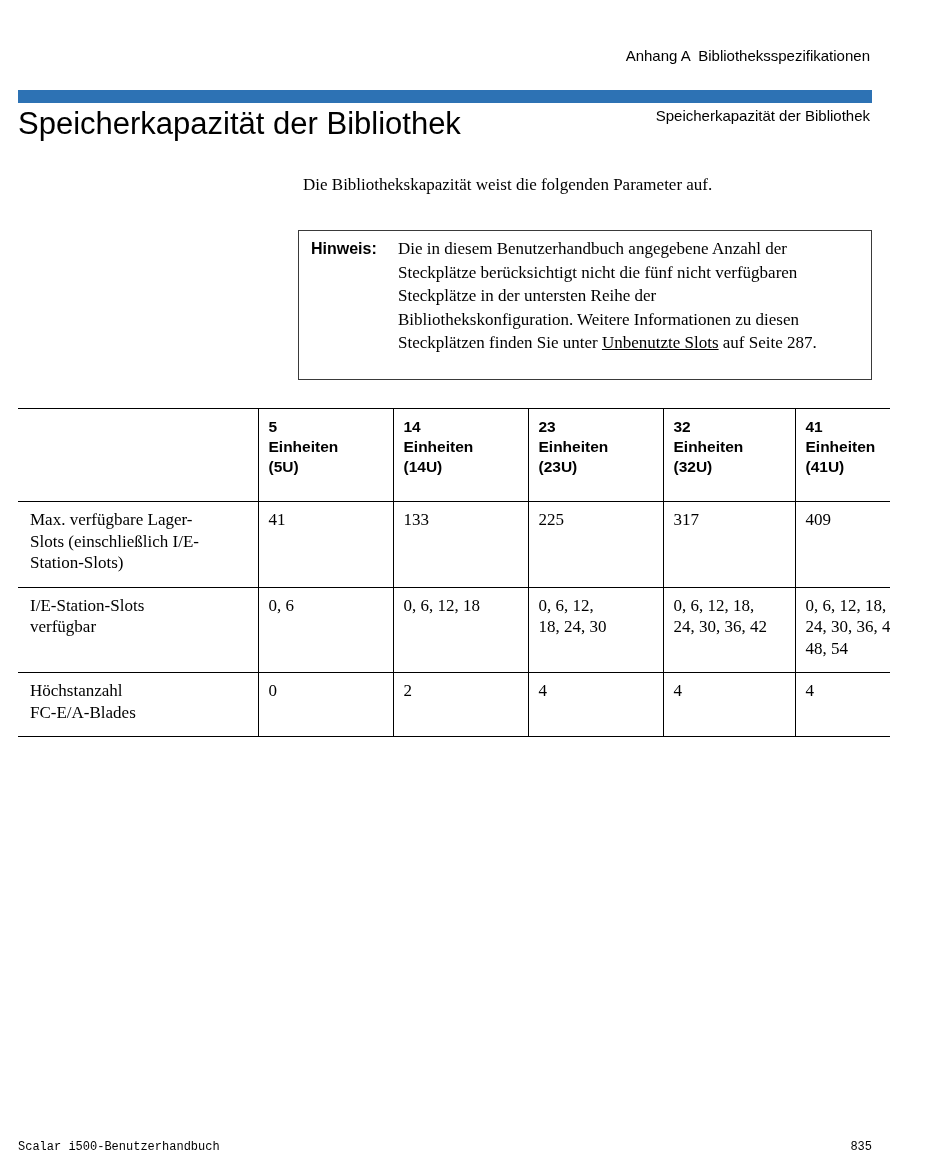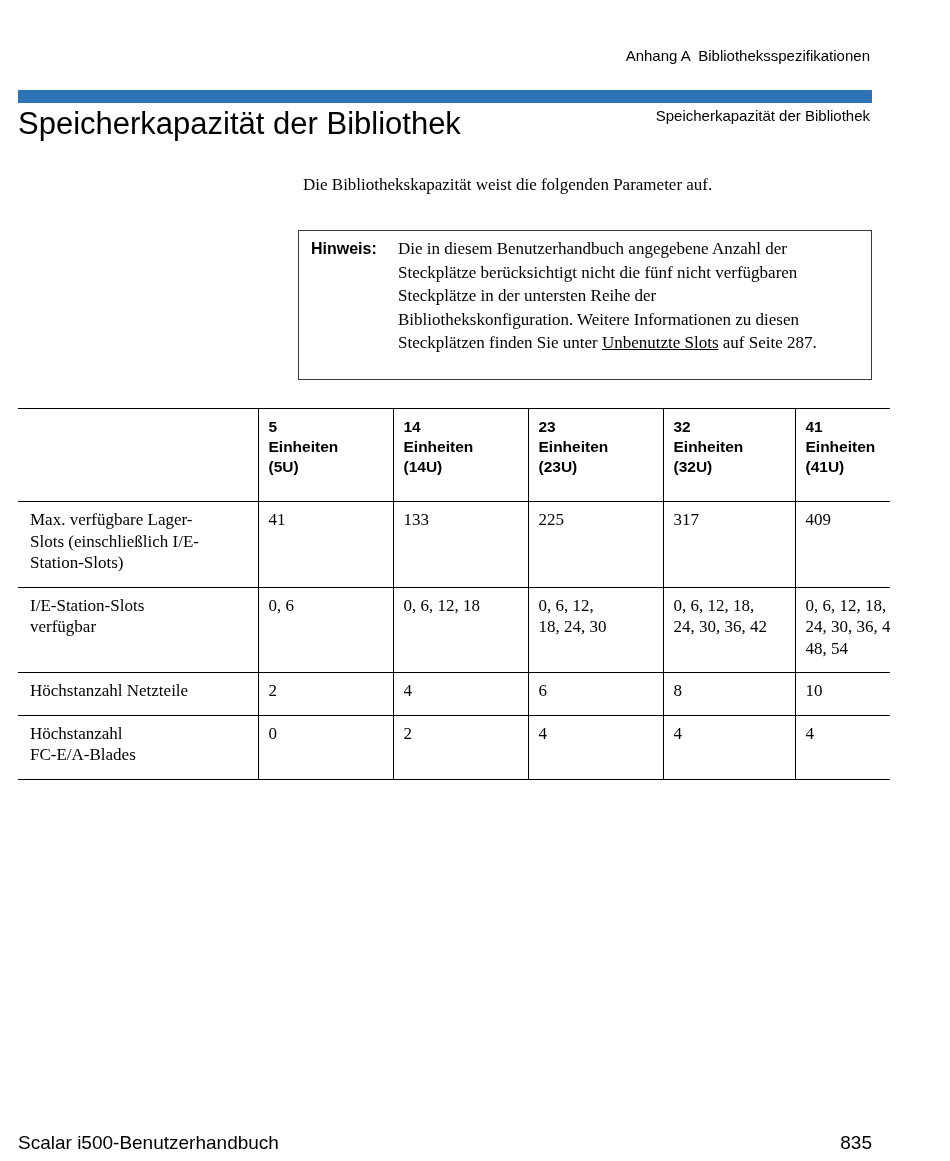--- a/index.html
+++ b/index.html
@@ -69,22 +69,22 @@
   .spec-table th + th, .spec-table td + td { border-left: 1px solid #000; }
   .spec-table td {
     font-size: 17px; line-height: 21.5px;
     padding: 7px 6px 13px 10px;
   }
   .spec-table td.row-label { padding-left: 12px; padding-right: 14px; }
 
   .footer {
     position: absolute; left: 18px; right: 18px; bottom: 7px;
     display: flex; justify-content: space-between;
-    font-family: Liberation Sans, sans-serif;
-    font-size: 19px;
+    font-family: Liberation Mono, monospace;
+    font-size: 12px;
   }
 </style>
 </head>
 <body>
 
 <div class="page">
 
   <div class="page-header">
     <div>Anhang A  Bibliotheksspezifikationen</div>
     <div>Speicherkapazität der Bibliothek</div>
@@ -152,28 +152,20 @@
         <td>0, 6, 12, 18</td>
         <td>0, 6, 12,
 18, 24, 30</td>
         <td>0, 6, 12, 18,
 24, 30, 36, 42</td>
         <td>0, 6, 12, 18,
 24, 30, 36, 42,
 48, 54</td>
       </tr>
       <tr>
-        <td class="row-label">Höchstanzahl Netzteile</td>
-        <td>2</td>
-        <td>4</td>
-        <td>6</td>
-        <td>8</td>
-        <td>10</td>
-      </tr>
-      <tr>
         <td class="row-label">Höchstanzahl
 FC-E/A-Blades</td>
         <td>0</td>
         <td>2</td>
         <td>4</td>
         <td>4</td>
         <td>4</td>
       </tr>
     </tbody>
   </table>

